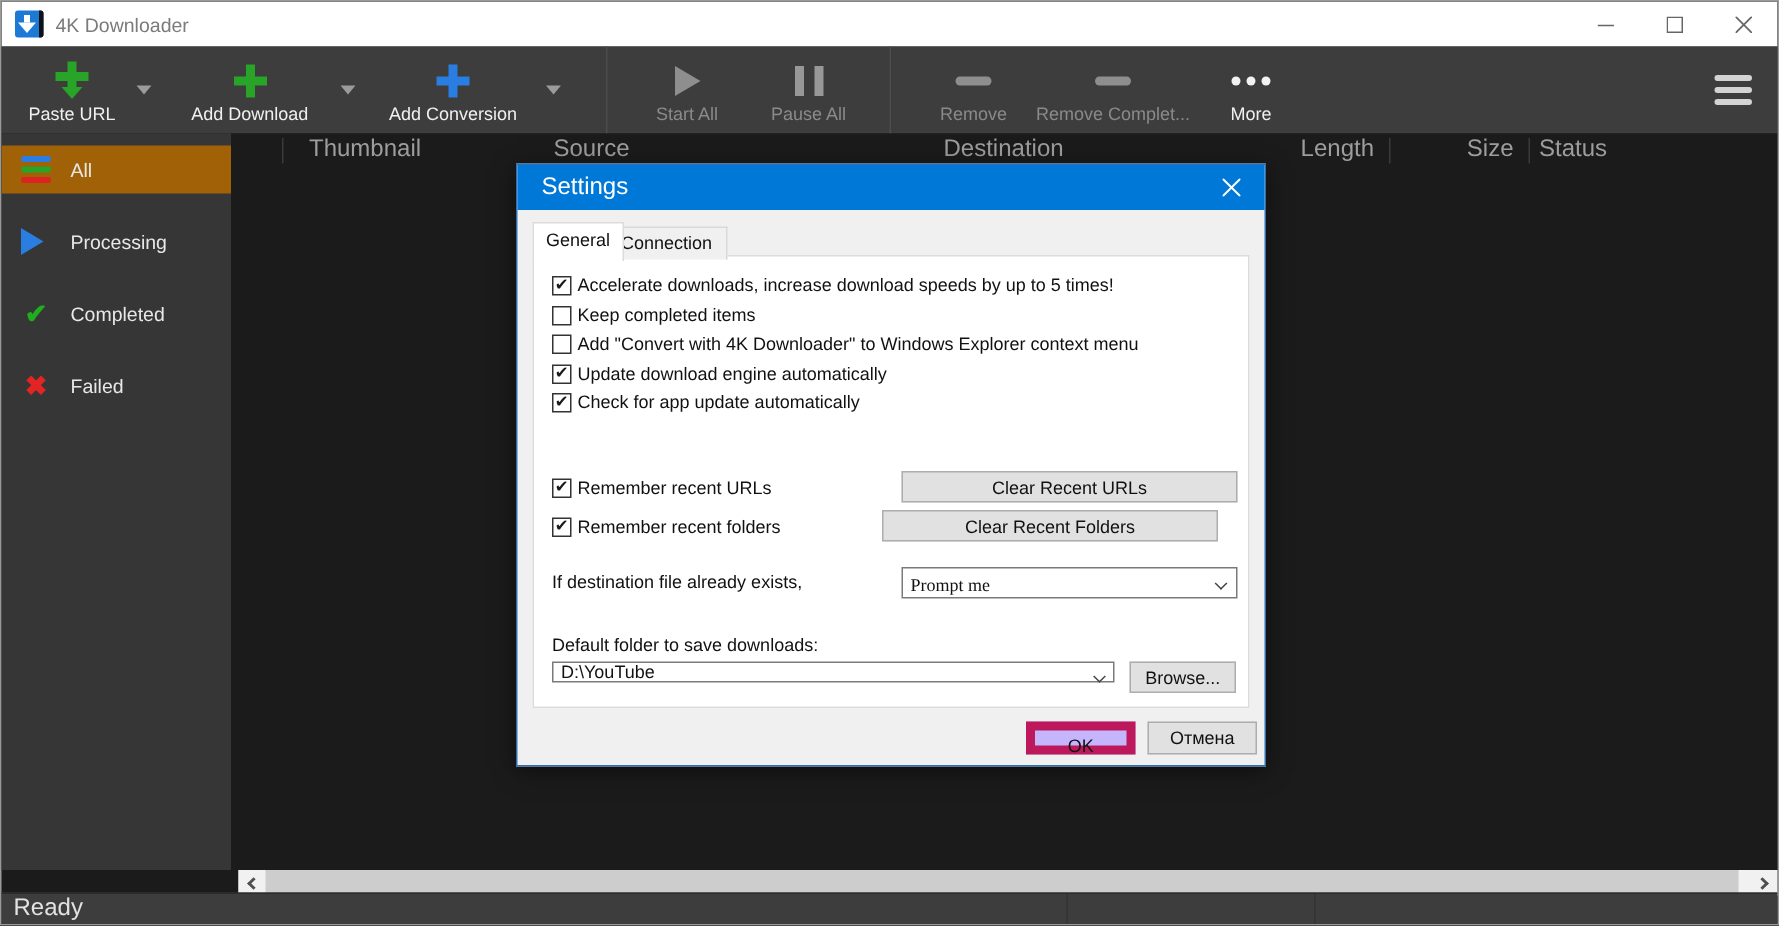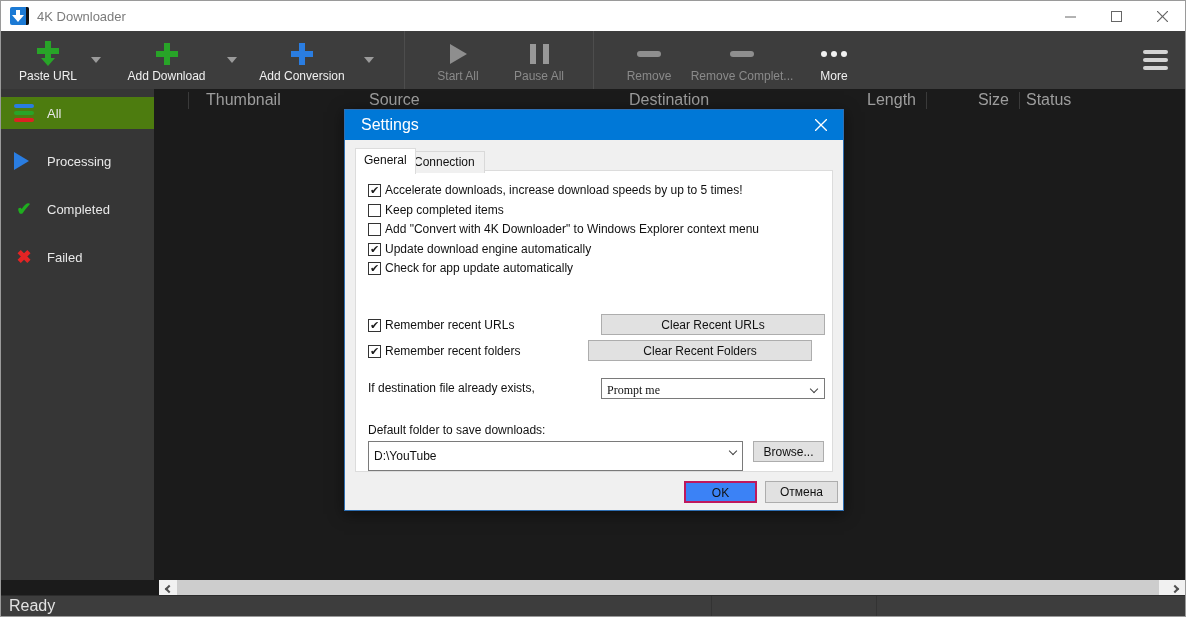--- a/index.html
+++ b/index.html
@@ -46,21 +46,21 @@
   .dots-ico { display:flex; gap:4px; }
   .dots-ico i { width:6px; height:6px; border-radius:50%; background:#f2f2f2; }
   .hamburger { position:absolute; right:12px; top:0; width:36px; height:58px; display:flex;
                flex-direction:column; align-items:center; justify-content:center; gap:4px; }
   .hamburger i { width:25px; height:4px; background:#d3d3d3; border-radius:2px; }
 
   
   .sidebar { position:absolute; left:0; top:88px; width:153px; height:491px; background:#363636; }
   .side-item { position:absolute; left:0; width:153px; height:32px; display:flex; align-items:center;
                padding-left:13px; gap:13px; color:#e8e8e8; font-size:13px; }
-  .side-item.selected { background:#4d7c0f; }
+  .side-item.selected { background:#a16207; }
   .tri-bars { display:flex; flex-direction:column; gap:3px; width:20px; }
   .tri-bars i { height:4px; border-radius:2px; }
   .tri-bars i:nth-child(1){ background:#2a7de1; }
   .tri-bars i:nth-child(2){ background:#28a428; }
   .tri-bars i:nth-child(3){ background:#dd2222; }
   .side-play { width:0; height:0; border-left:15px solid #2a7de1; border-top:9px solid transparent;
                border-bottom:9px solid transparent; margin-right:5px; }
   .glyph-ico { width:20px; text-align:center; font-weight:bold; font-size:18px; line-height:20px; }
   .glyph-ico.green { color:#1fae1f; }
   .glyph-ico.red { color:#e32424; }
@@ -100,21 +100,21 @@
   .tab.inactive { left:49px; top:3px; background:#f0f0f0; border:1px solid #d9d9d9; border-bottom:none;
                   padding:3px 9px 4px; z-index:1; }
   .panel { position:absolute; left:10px; top:60px; width:478px; height:302px; background:#ffffff;
            border:1px solid #dcdcdc; z-index:1; }
   .cb-row { position:absolute; left:12px; display:flex; align-items:center; height:16px; white-space:nowrap; }
   .cb { width:13px; height:13px; background:#fff; border:1px solid #333; margin-right:4px;
         display:flex; align-items:center; justify-content:center; flex:0 0 auto; }
   .cb .mark { font-size:11px; line-height:11px; color:#1a1a1a; }
   .win-btn { position:absolute; background:#e1e1e1; border:1px solid #adadad; font-size:12px;
              color:#111; text-align:center; font-family:"Liberation Sans", sans-serif; }
-  .win-btn.primary { background:#3b82f6; border:2px solid #be185d; }
+  .win-btn.primary { background:#c4b5fd; border:6px solid #be185d; }
   .field-label { position:absolute; left:12px; white-space:nowrap; }
   .combo { position:absolute; background:#ffffff; border:1px solid #7a7a7a; display:flex;
            align-items:flex-end; padding-left:5px;font-family:Liberation Serif, serif; }
   .combo .chev, .combo-chev { position:absolute; right:7px; top:7px; width:6px; height:6px;
            border-right:1px solid #444; border-bottom:1px solid #444; transform:rotate(45deg); }
   .combo-input { position:absolute; border:1px solid #7a7a7a; background:#fff; font-size:12px;
                  font-family:"Liberation Sans", sans-serif; padding:0 20px 0 5px; color:#111; }
   .combo-wrap { position:absolute; }
   .dlg-btn { position:absolute; height:22px; width:73px; line-height:20px; }
 </style>
@@ -347,21 +347,21 @@
       <button class="win-btn" style="left:232px;top:169px;width:224px;height:21px;">Clear Recent Folders</button>
 
       <span class="field-label" style="top:210px;">If destination file already exists,</span>
       <div class="combo" style="left:245px;top:207px;width:224px;height:21px;">
         <span>Prompt me</span>
         <span class="chev"></span>
       </div>
 
       <span class="field-label" style="top:252px;">Default folder to save downloads:</span>
       <div class="combo-wrap" style="left:12px;top:270px;width:375px;height:21px;">
-        <input class="combo-input" style="left: 0px; top: 0px; width: 375px; height: 30px;" value="D:\YouTube">
+        <input class="combo-input" style="left: 0px; top: 0px; width: 375px; height: 14px;" value="D:\YouTube">
         <span class="combo-chev"></span>
       </div>
       <button class="win-btn" style="left:397px;top:270px;width:71px;height:21px;">Browse...</button>
     </div>
 
     <button class="win-btn primary dlg-btn" style="left:339px;top:371px;">OK</button>
     <button class="win-btn dlg-btn" style="left:420px;top:371px;">Отмена</button>
   </div>
 
 </div>

